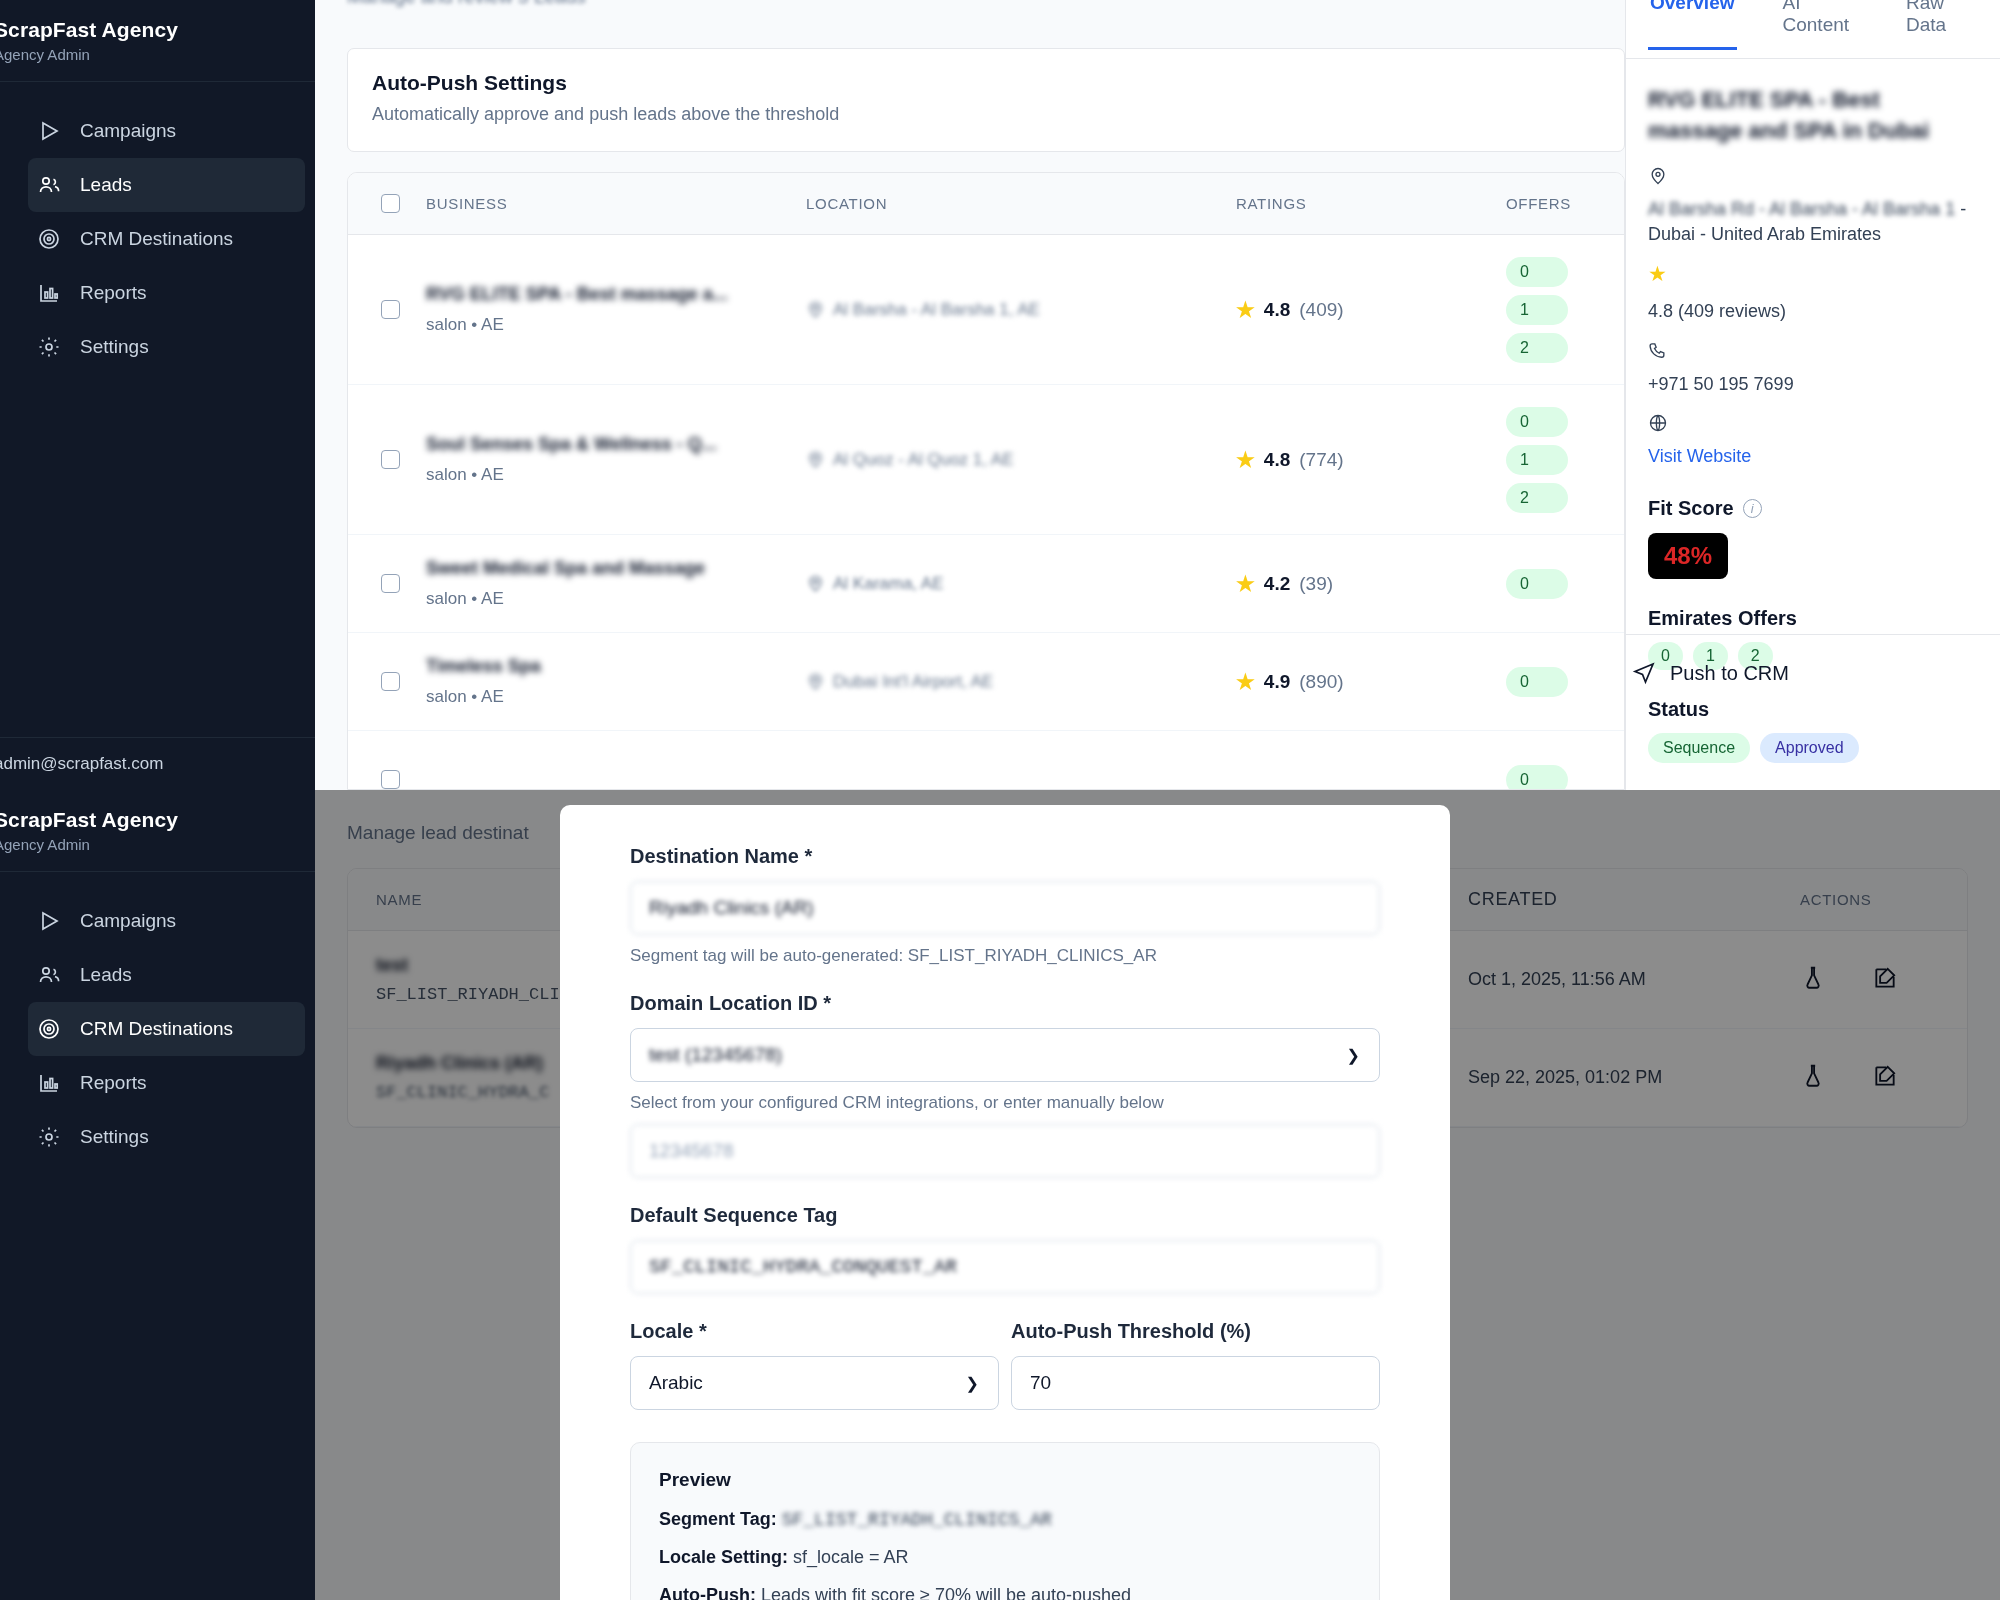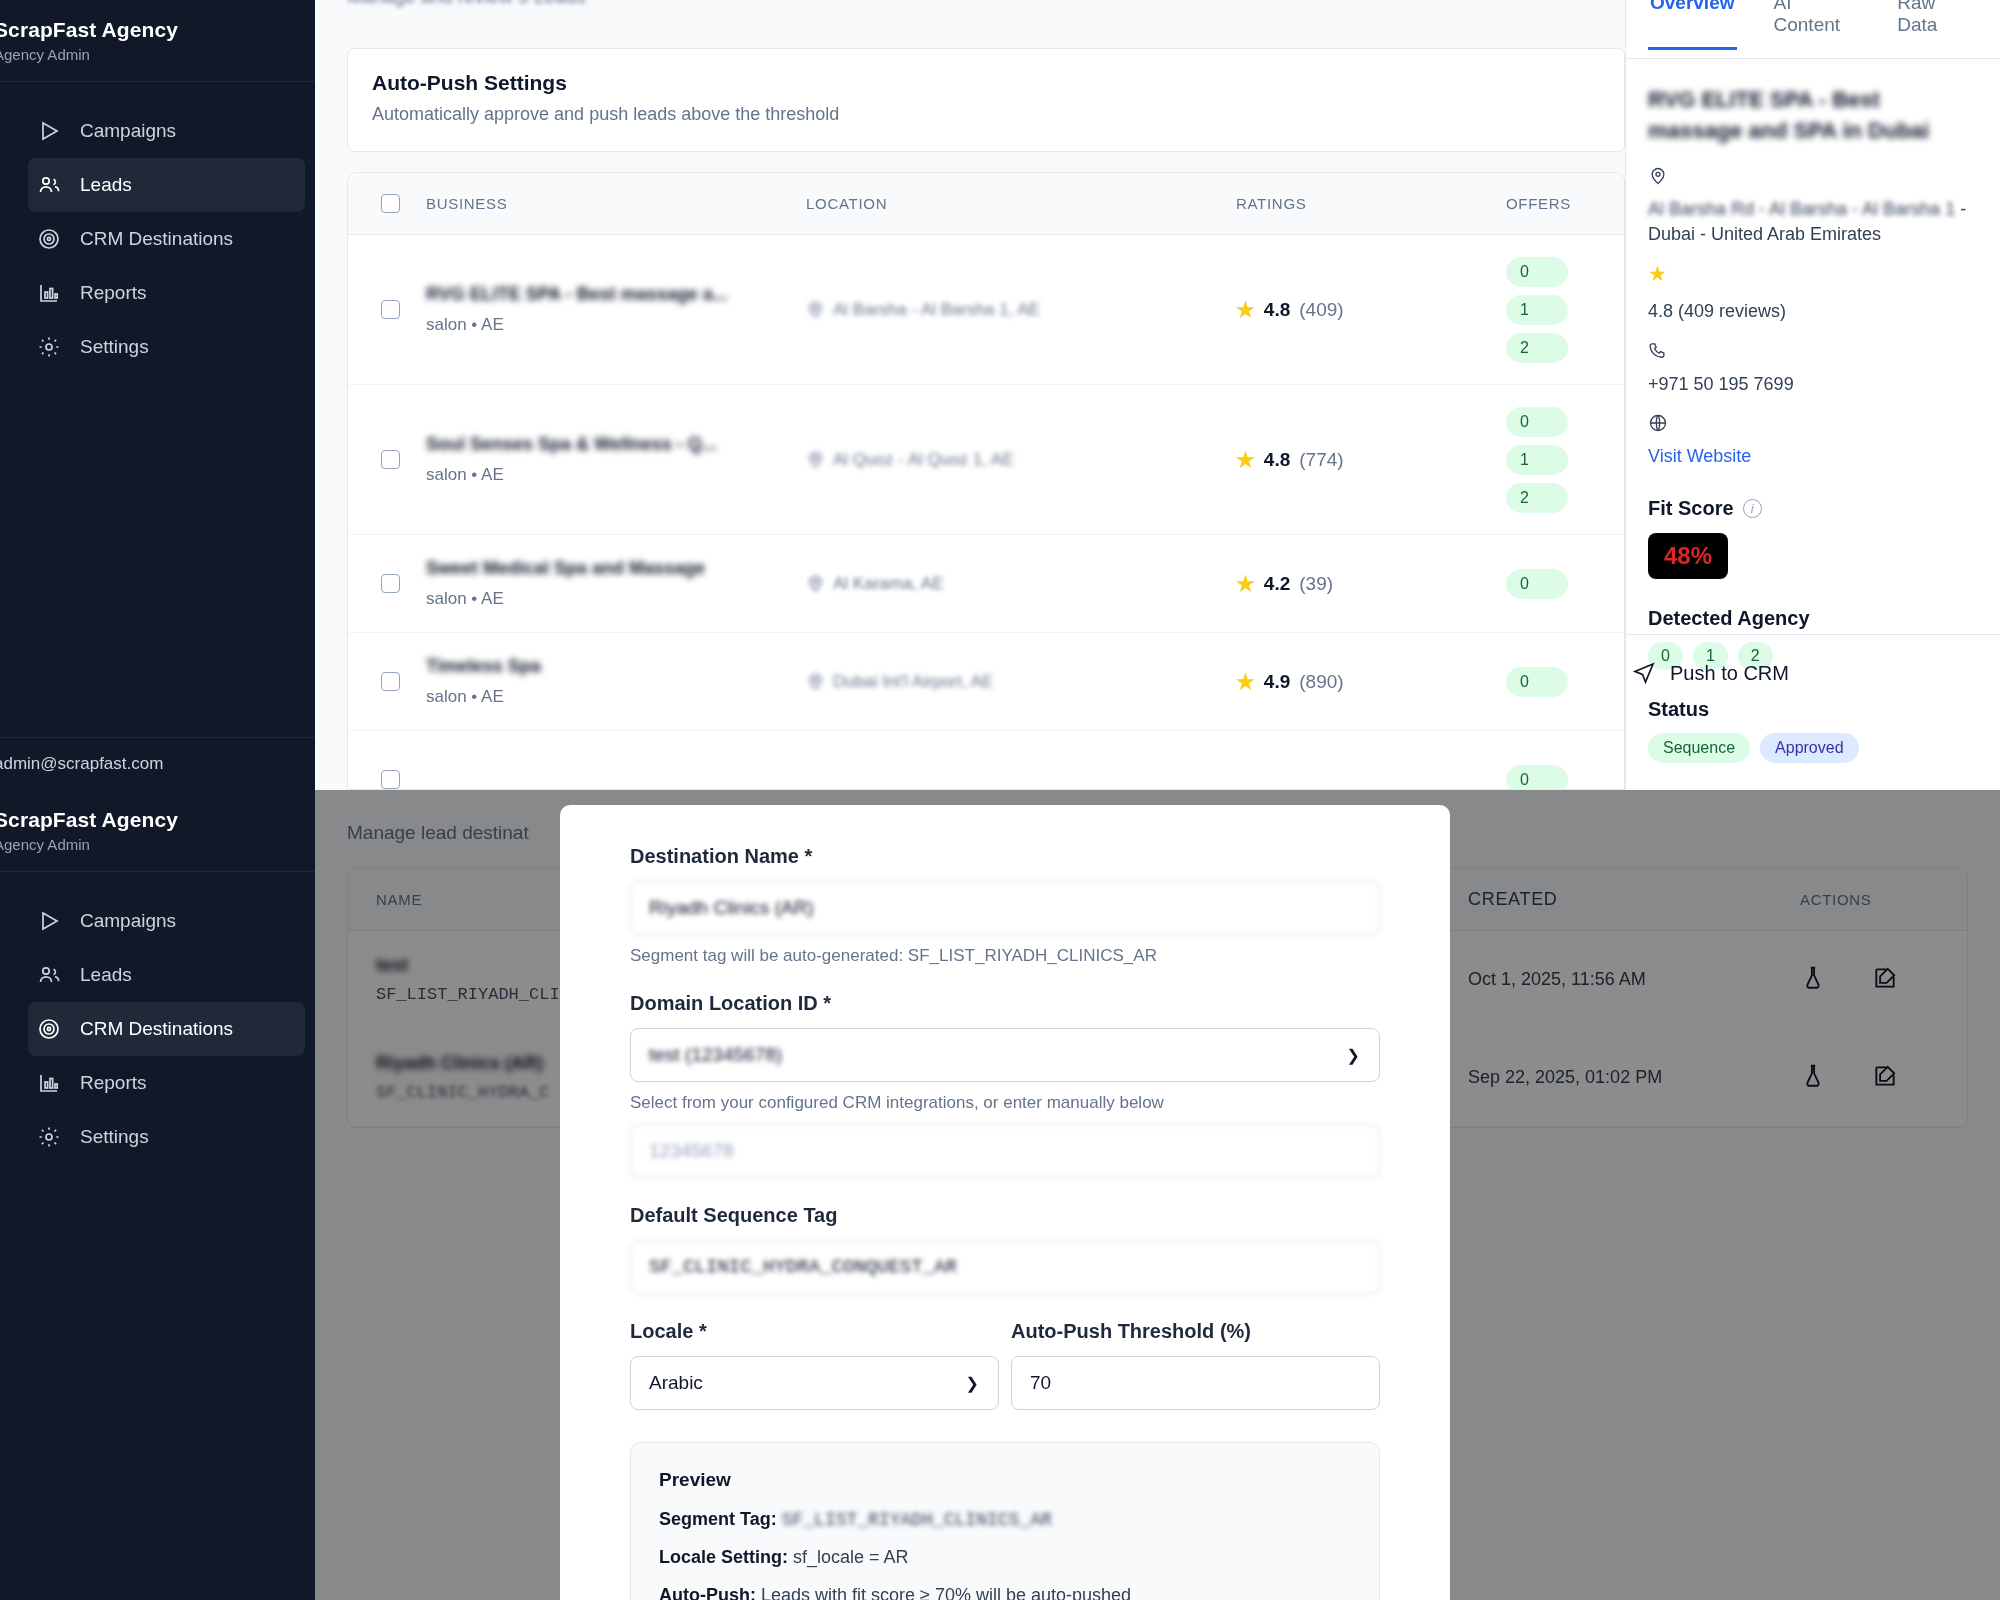--- a/index.html
+++ b/index.html
@@ -99,21 +99,21 @@
     width: 62px; height: 30px; border-radius: 999px; background: #dcfce7;
     color: #166534; font-size: 16px; display: flex; align-items: center;
     padding-left: 14px;
   }
 
   
   .detail {
     position: absolute; right: 0; top: 0; width: 375px; height: 100%;
     background: #ffffff; border-left: 1px solid #e5e7eb;
   }
-  .dt-tabs { display: flex; gap: 35px; padding: 0 22px; border-bottom: 1px solid #e5e7eb; }
+  .dt-tabs { display: flex; gap: 44px; padding: 0 22px; border-bottom: 1px solid #e5e7eb; }
   .dt-tab {
     font-size: 19px; color: #64748b; padding: 0 2px 14px; cursor: pointer;
     position: relative; top: -8px;
   }
   .dt-tab.active { color: #2563eb; font-weight: bold; }
   .dt-tab.active::after {
     content: ""; position: absolute; left: 0; right: 0; bottom: 0;
     height: 3px; background: #2563eb;
   }
   .dt-body { padding: 26px 22px 0; }
@@ -487,21 +487,21 @@
             <a href="#">Visit Website</a>
           </div>
         </div>
 
         <div class="sec-h">
           <span>Fit Score</span>
           <span class="info-i">i</span>
         </div>
         <div class="fit-badge">48%</div>
 
-        <div class="sec-h">Detected Agency</div>
+        <div class="sec-h">Emirates Offers</div>
         <div class="chips">
           <span class="chip-offer">0</span>
           <span class="chip-offer">1</span>
           <span class="chip-offer">2</span>
         </div>
 
         <div class="sec-h">Status</div>
         <div class="chips">
           <span class="chip-st chip-qual">Sequence</span>
           <span class="chip-st chip-appr">Approved</span>

